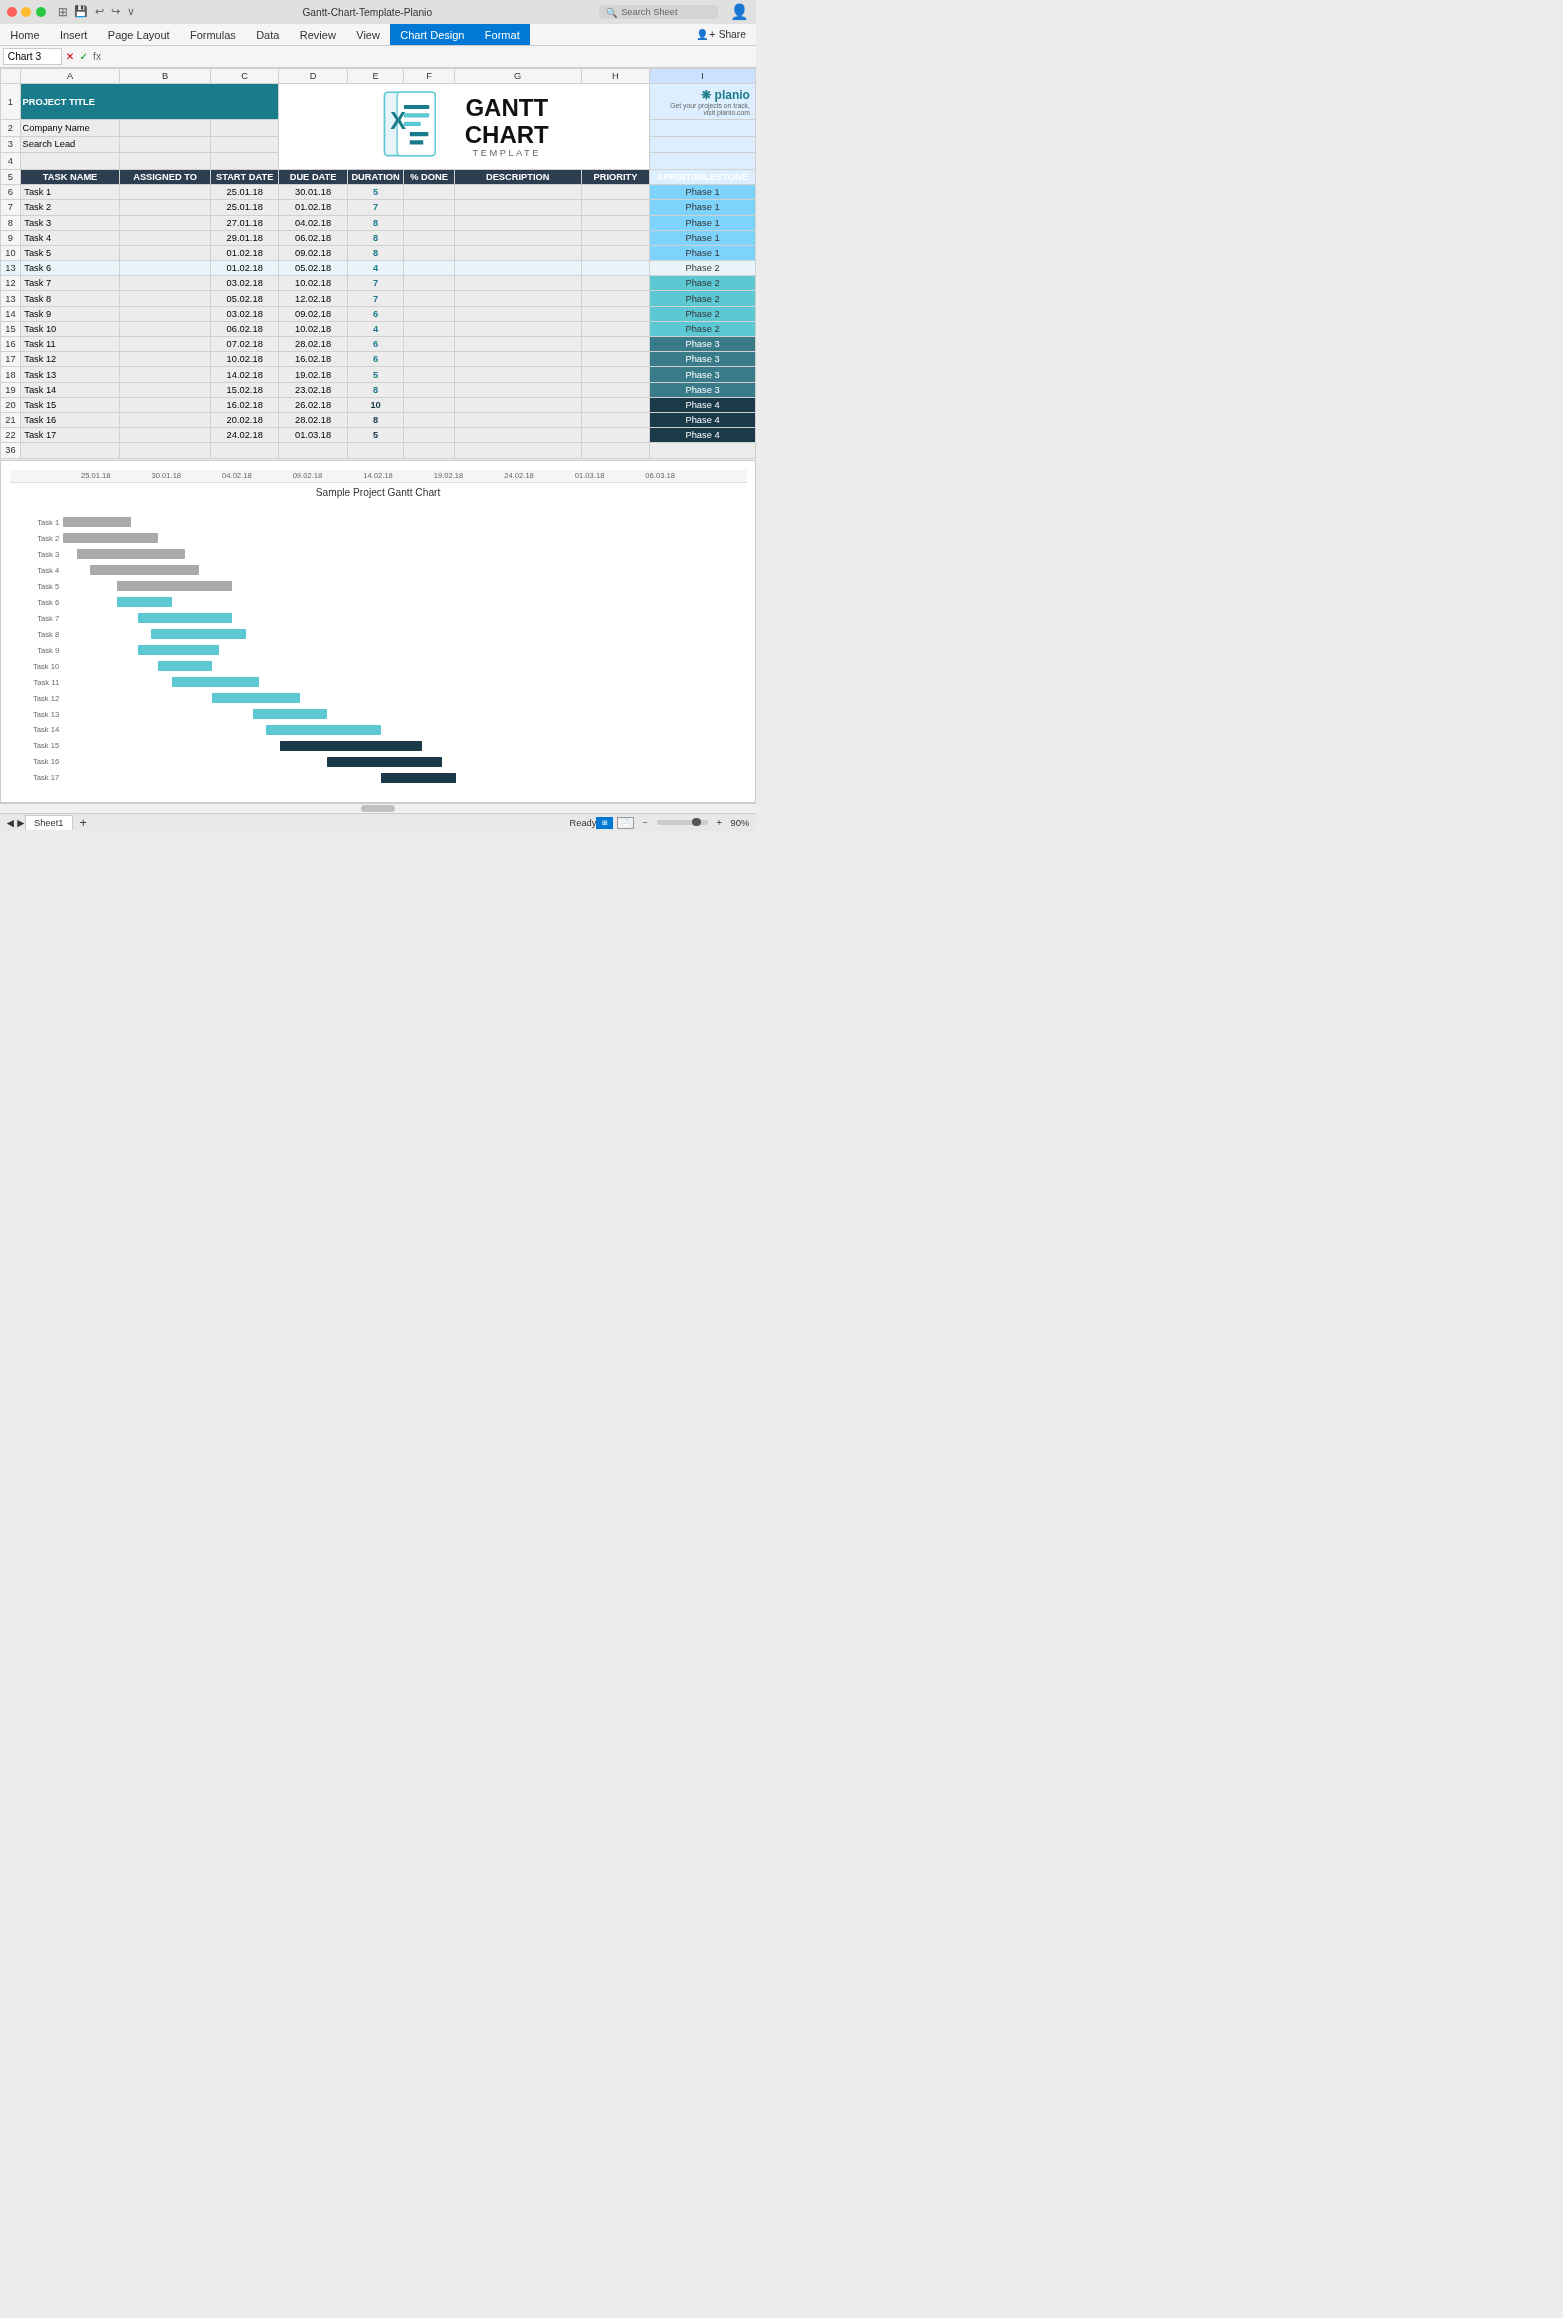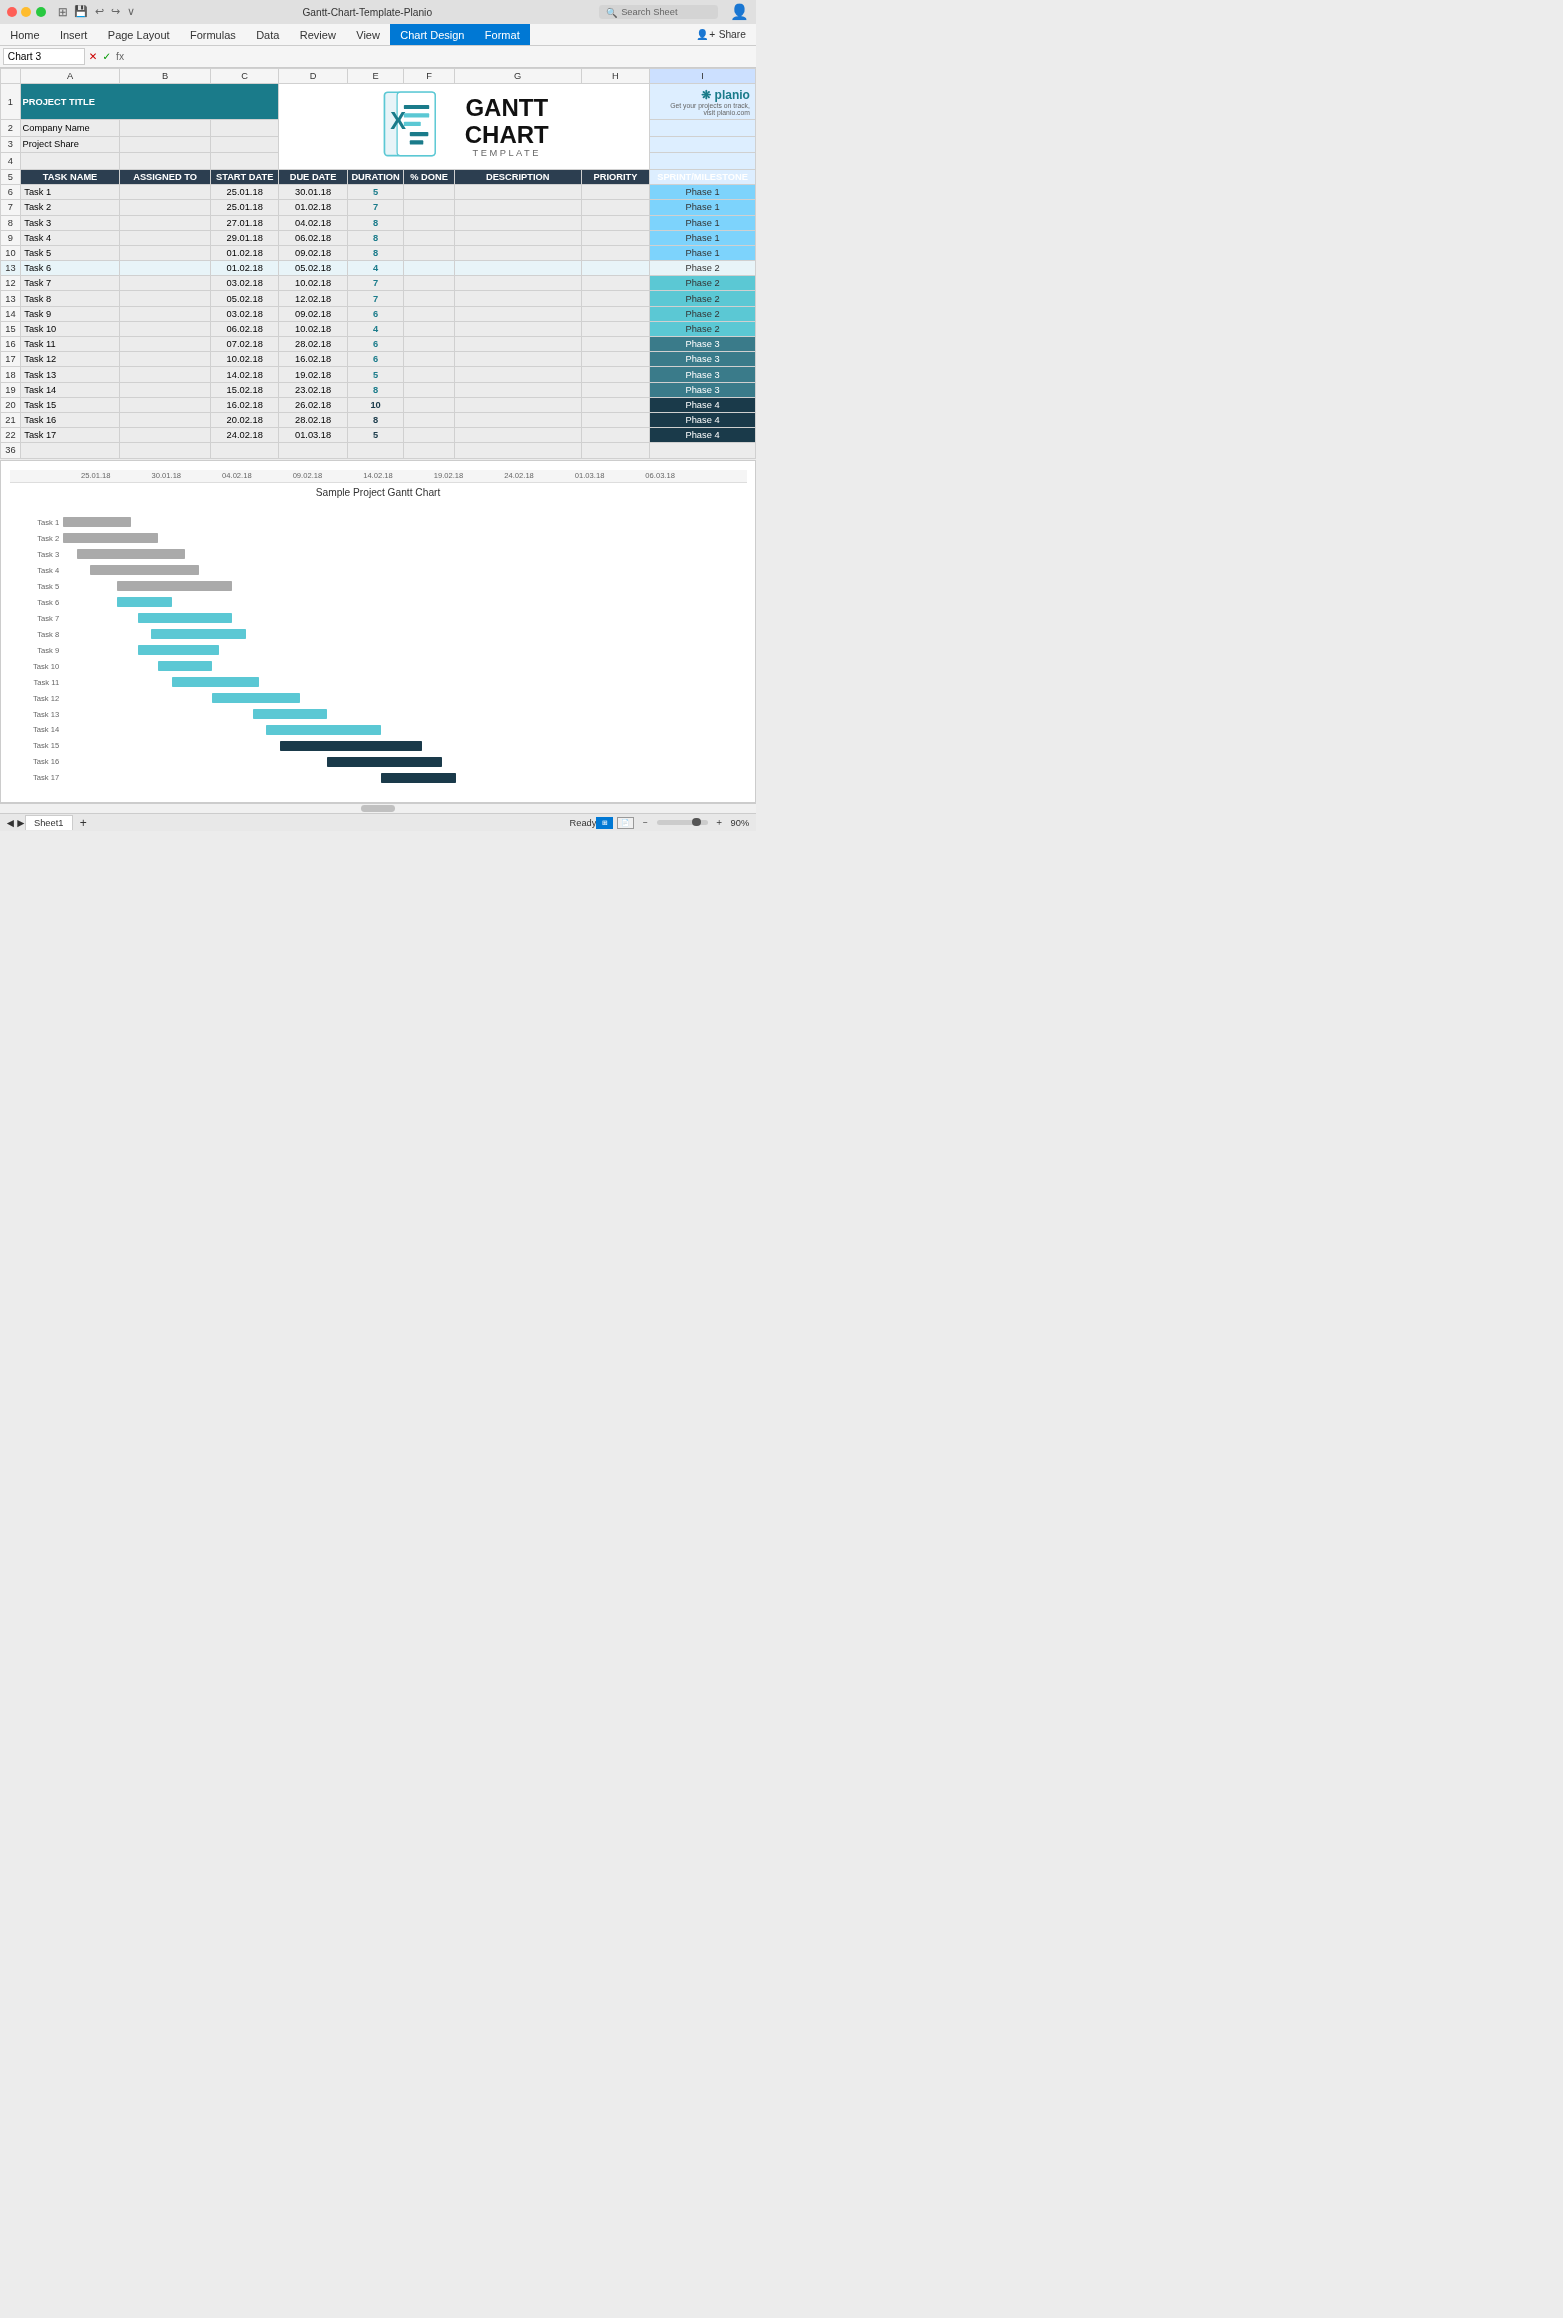--- a/index.html
+++ b/index.html
@@ -19,21 +19,21 @@
 
     
     .menubar { background: #f5f5f5; height: 22px; display: flex; align-items: center; border-bottom: 0.8px solid #ccc; }
     .menu-item { padding: 0 10.2px; height: 100%; display: flex; align-items: center; font-size: 11px; color: #333; cursor: pointer; }
     .menu-item.active { background: #0078d4; color: white; }
     .menu-spacer { flex: 1; }
     .share-btn { background: #f5f5f5; border: none; padding: 1.7px 10.2px; font-size: 10.2px; color: #333; cursor: pointer; display: flex; align-items: center; gap: 3.4px; }
 
     
     .formulabar { background: #f5f5f5; height: 22px; display: flex; align-items: center; border-bottom: 0.8px solid #ccc; padding: 0 3.4px; gap: 3.4px; }
-    .name-box { width: 82px; border: 0.8px solid #ccc; background: white; padding: 1.7px 3.4px; font-size: 10.2px; height: 17px; }
+    .name-box { width: 59px; border: 0.8px solid #ccc; background: white; padding: 1.7px 3.4px; font-size: 10.2px; height: 17px; }
     .formula-icons { display: flex; gap: 5.1px; color: #666; font-size: 10.2px; align-items: center; }
     .formula-input { flex: 1; border: none; background: transparent; font-size: 10.2px; padding: 1.7px 3.4px; outline: none; }
     .spreadsheet { border-collapse: collapse; width: 100%; }
     .spreadsheet td, .spreadsheet th { border: 0.8px solid #d0d0d0; font-size: 9.3px; height: 15.2px; min-width: 17px; padding: 0 1.7px; white-space: nowrap; }
     .col-header { background: #f5f5f5; text-align: center; font-weight: normal; color: #333; height: 15.2px; font-size: 9.3px; border: 0.8px solid #d0d0d0; }
     .row-header { background: #f5f5f5; text-align: center; font-weight: normal; color: #333; width: 17px; min-width: 17px; }
 
     
     .project-title-cell { background: #1a7b8a; color: white; font-weight: bold; font-size: 13.5px; padding: 3.4px 6.8px; }
 
@@ -214,21 +214,21 @@
         <tr>
           <td class="row-header">2</td>
           <td class="company-cell">Company Name</td>
           <td></td>
           <td></td>
           <td class="selected-col-i"></td>
         </tr>
 
         <tr>
           <td class="row-header">3</td>
-          <td class="project-lead-cell">Project Share</td>
+          <td class="project-lead-cell">Search Lead</td>
           <td></td>
           <td></td>
           <td class="selected-col-i"></td>
         </tr>
 
         <tr>
           <td class="row-header">4</td>
           <td></td>
           <td></td>
           <td></td>

